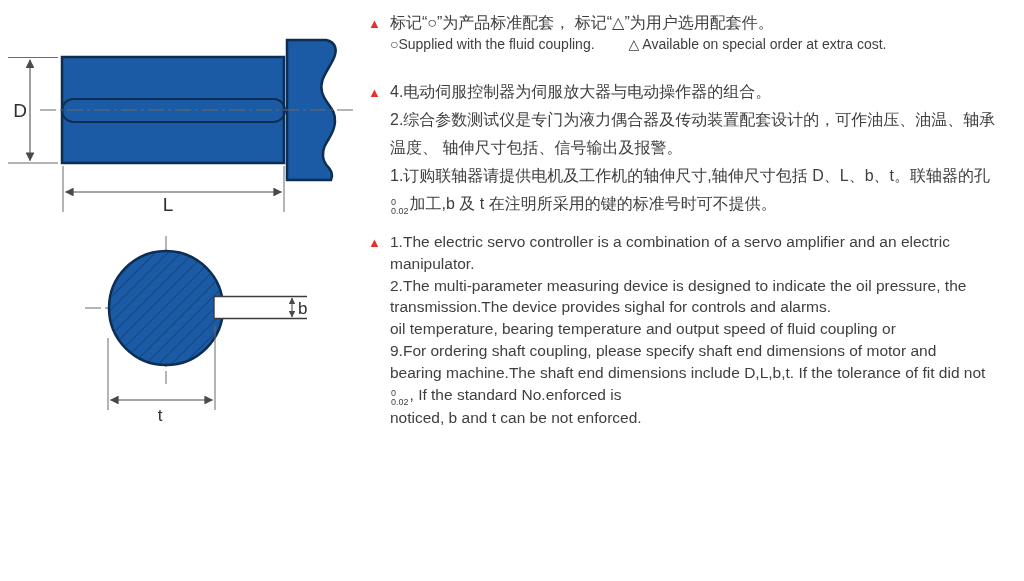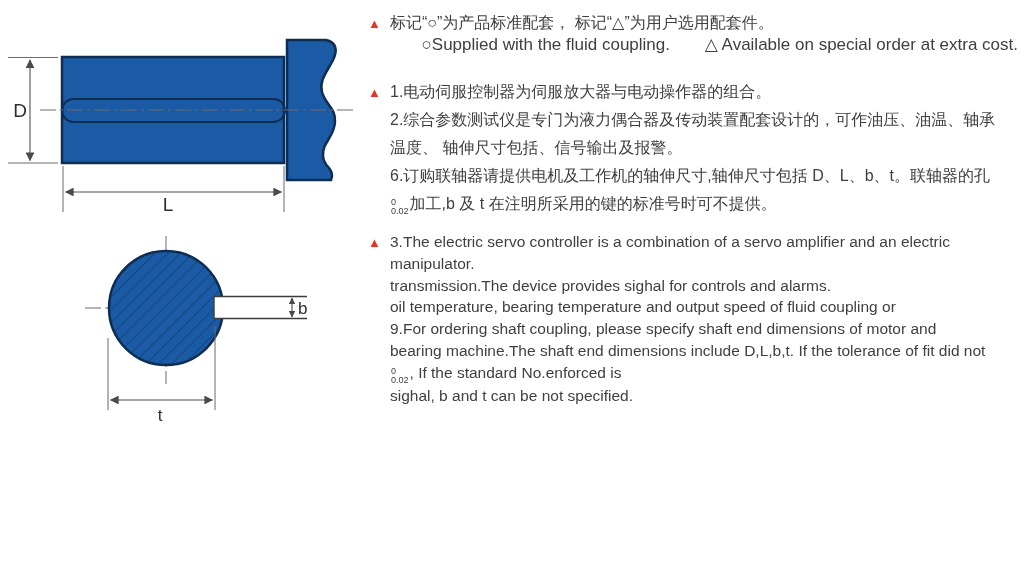--- a/index.html
+++ b/index.html
@@ -21,21 +21,21 @@
   .dim-label.small{font-size:17px;}
   
   .note{position:absolute;left:368px;width:650px;}
   .note .line{position:relative;padding-left:22px;white-space:nowrap;}
   .marker{
     position:absolute;left:0;top:1px;color:var(--marker_red,#e2342b);
     font-size:13px;line-height:inherit;
   }
   .legend-note{top:11px;}
   .legend-note .zh-line{font-size:16px;line-height:23px;}
-  .legend-note .en-line{font-size:17px;line-height:21px;text-align:right;}
+  .legend-note .en-line{font-size:14px;line-height:21px;}
   .legend-note .opt{margin-left:30px;}
   .zh-note{top:78px;font-size:16px;}
   .zh-note .line{line-height:28px;}
   .en-note{top:231px;font-size:15.5px;}
   .en-note .line{line-height:21.8px;}
   .tol{
     display:inline-block;vertical-align:-5px;line-height:1;text-align:left;
     font-size:9px;margin:0 1px;
   }
   .tol .s{display:block;}
@@ -111,57 +111,60 @@
     </div>
     <div class="line en-line">
       <span>○Supplied with the fluid coupling.</span>
       <span class="opt">△ Available on special order at extra cost.</span>
     </div>
   </div>
 
   <div class="note zh-note">
     <div class="line">
       <span class="marker">▲</span>
-      <span>1.电动伺服控制器为伺服放大器与电动操作器的组合。</span>
+      <span>4.电动伺服控制器为伺服放大器与电动操作器的组合。</span>
     </div>
     <div class="line">
       <span>2.综合参数测试仪是专门为液力偶合器及传动装置配套设计的，可作油压、油温、轴承</span>
     </div>
     <div class="line">
       <span>温度、 轴伸尺寸包括、信号输出及报警。</span>
     </div>
     <div class="line">
-      <span>6.订购联轴器请提供电机及工作机的轴伸尺寸,轴伸尺寸包括 D、L、b、t。联轴器的孔</span>
+      <span>1.订购联轴器请提供电机及工作机的轴伸尺寸,轴伸尺寸包括 D、L、b、t。联轴器的孔</span>
     </div>
     <div class="line">
       <span class="tol"><span class="s">0</span><span class="s">0.02</span></span><span>加工,b 及 t 在注明所采用的键的标准号时可不提供。</span>
     </div>
   </div>
 
   <div class="note en-note">
     <div class="line">
       <span class="marker">▲</span>
-      <span>3.The electric servo controller is a combination of a servo amplifier and an electric</span>
+      <span>1.The electric servo controller is a combination of a servo amplifier and an electric</span>
     </div>
     <div class="line">
       <span>manipulator.</span>
+    </div>
+    <div class="line">
+      <span>2.The multi-parameter measuring device is designed to indicate the oil pressure, the</span>
     </div>
     <div class="line">
       <span>transmission.The device provides sighal for controls and alarms.</span>
     </div>
     <div class="line">
       <span>oil temperature, bearing temperature and output speed of fluid coupling or</span>
     </div>
     <div class="line">
       <span>9.For ordering shaft coupling, please specify shaft end dimensions of motor and</span>
     </div>
     <div class="line">
       <span>bearing machine.The shaft end dimensions include D,L,b,t. If the tolerance of fit did not</span>
     </div>
     <div class="line">
       <span class="tol"><span class="s">0</span><span class="s">0.02</span></span><span>, If the standard No.enforced is</span>
     </div>
     <div class="line">
-      <span>sighal, b and t can be not specified.</span>
+      <span>noticed, b and t can be not enforced.</span>
     </div>
   </div>
 
 </div>
 
 </body></html>

